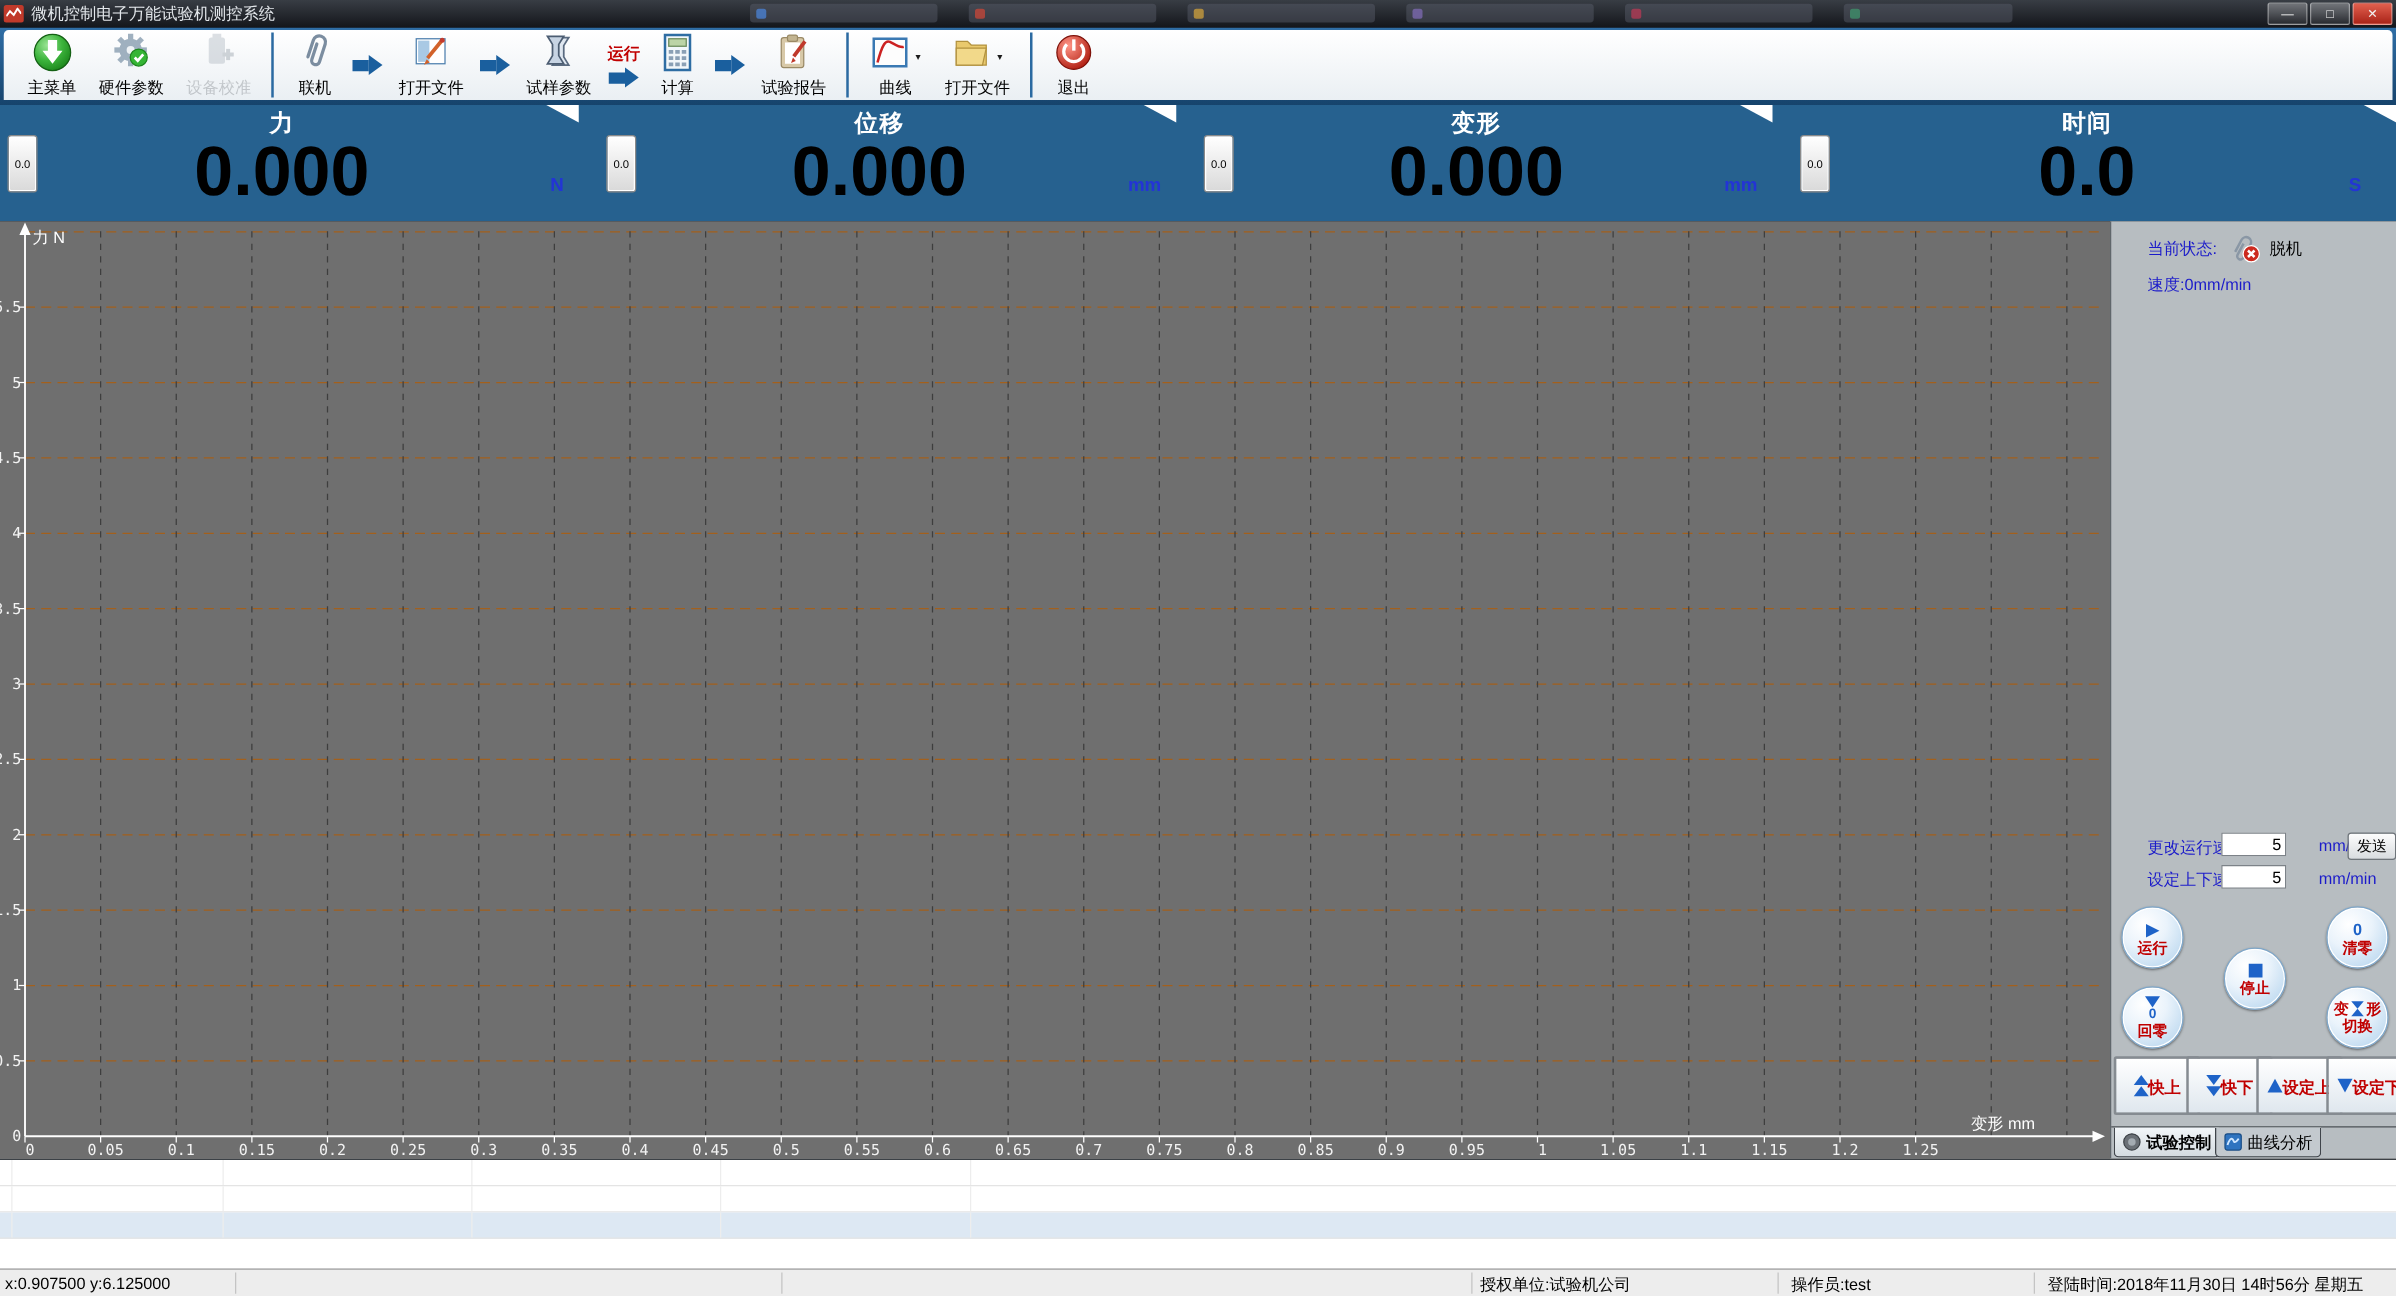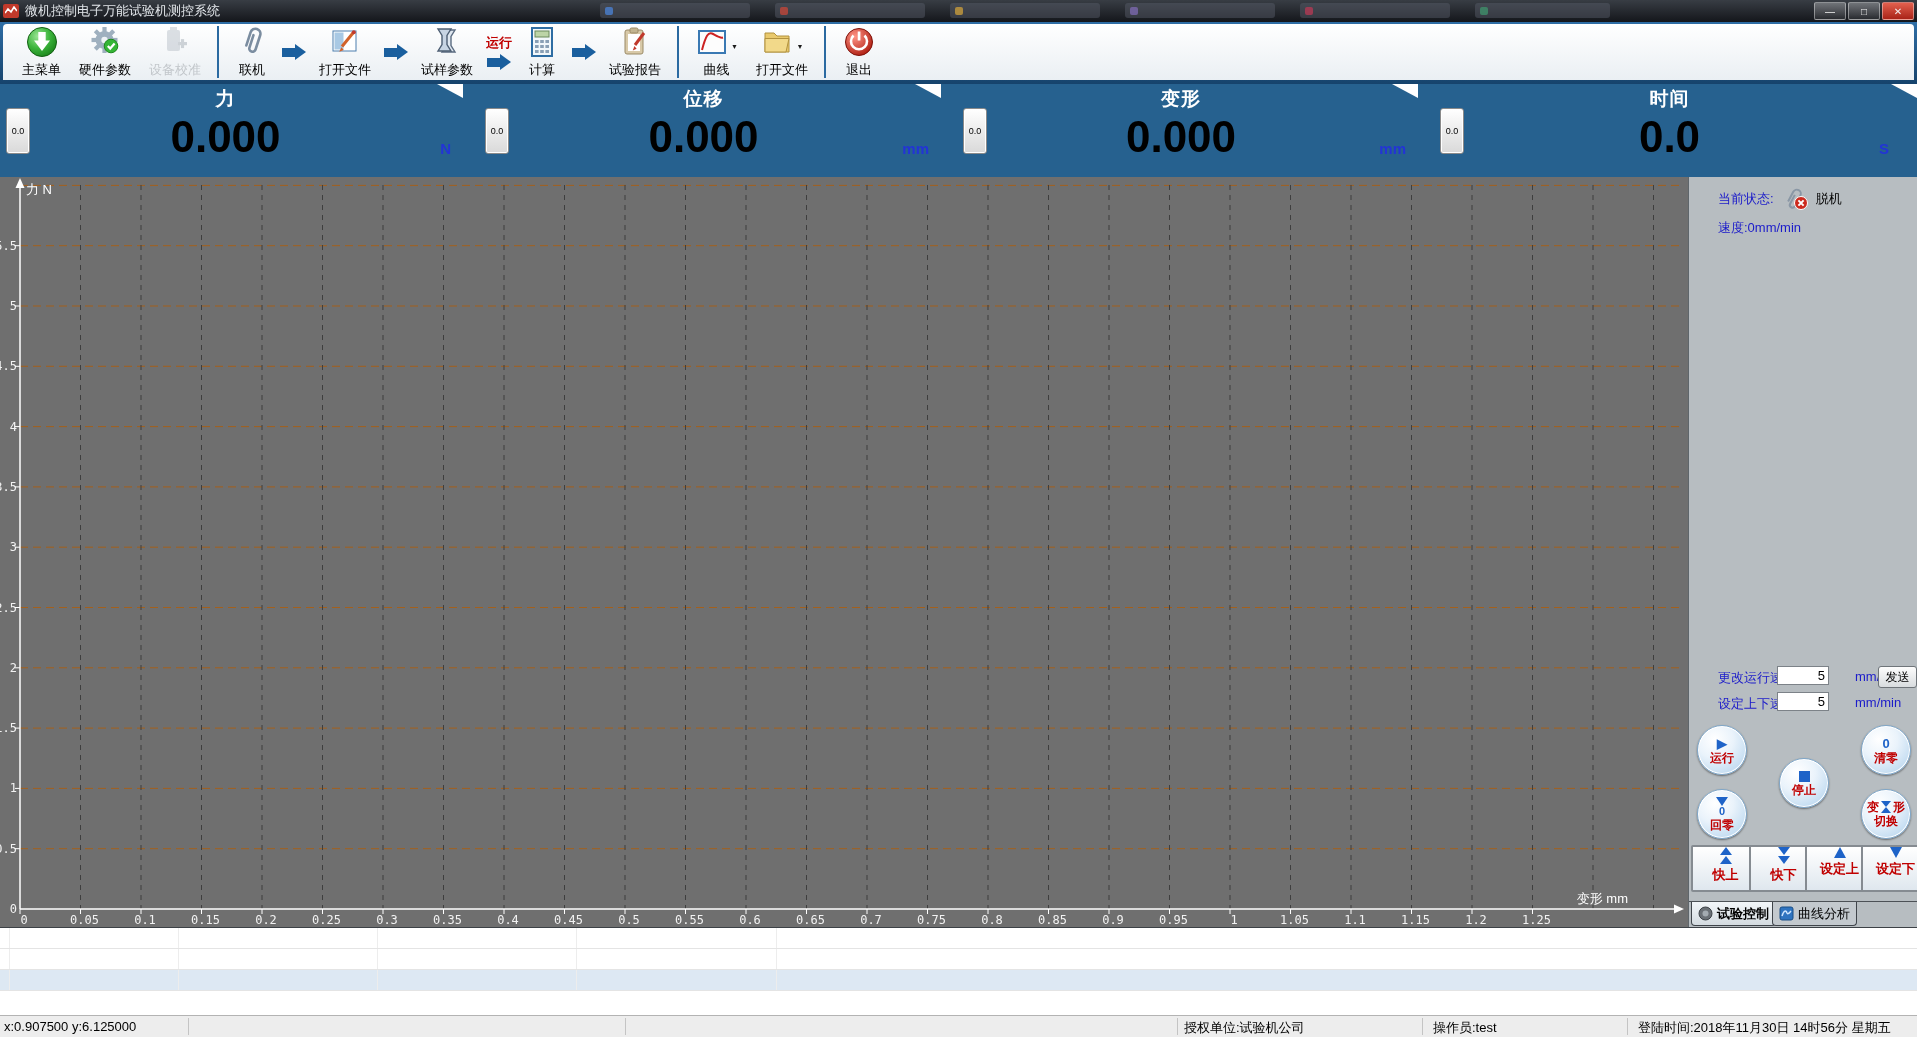--- a/index.html
+++ b/index.html
@@ -42,21 +42,21 @@
   .arrow-shape{display:flex;align-items:center;}
   .arrow-bar{width:13px;height:9px;background:#1a5f9e;}
   .arrow-head{width:0;height:0;border-left:11px solid #1a5f9e;
     border-top:8px solid transparent;border-bottom:8px solid transparent;}
 
   
   .strip{position:absolute;left:0;top:84px;width:1917px;height:93px;background:#26618f;}
   .panel{position:absolute;top:0;height:93px;}
   .panel-title{text-align:center;color:#fff;font-size:19px;font-weight:bold;
     margin-top:2px;padding-right:42px;letter-spacing:1px;}
-  .panel-value{text-align:center;color:#000;font-size:44px;font-weight:900;
+  .panel-value{text-align:center;color:#000;font-size:56px;font-weight:900;
     line-height:50px;padding-right:42px;}
   .panel-unit{position:absolute;right:12px;bottom:20px;color:#2334d6;font-weight:bold;font-size:15px;}
   .notch{position:absolute;right:0;top:0;width:0;height:0;
     border-top:14px solid #fff;border-left:26px solid transparent;}
   .gauge{position:absolute;top:24px;width:22px;height:44px;color:#000;
     background:linear-gradient(180deg,#ffffff,#d9d9d9);border:1px solid #8a8a8a;border-radius:3px;
     box-shadow:inset 0 0 0 1px #fff;font-size:9px;display:flex;align-items:center;justify-content:center;}
 
   
   .chart{position:absolute;left:0;top:177px;width:1688px;height:750px;background:#6f6f6f;}
@@ -80,21 +80,21 @@
     display:flex;flex-direction:column;align-items:center;justify-content:center;line-height:1;cursor:default;}
   .circle-btn .glyph{color:#1e63c8;font-size:13px;font-weight:bold;}
   .circle-btn .lbl{color:#c00000;font-weight:bold;font-size:12px;margin-top:2px;white-space:nowrap;}
   .tri-down{width:0;height:0;border-top:9px solid #1e63c8;border-left:6px solid transparent;border-right:6px solid transparent;}
   .sq{width:11px;height:11px;background:#1e63c8;}
   .mini-hourglass{display:flex;flex-direction:column;align-items:center;line-height:0;}
   .mini-hourglass .t{width:0;height:0;border-top:6px solid #1e63c8;border-left:5px solid transparent;border-right:5px solid transparent;}
   .mini-hourglass .b{width:0;height:0;border-bottom:6px solid #1e63c8;border-left:5px solid transparent;border-right:5px solid transparent;}
   .square-btn{position:absolute;top:668px;width:69px;height:47px;box-sizing:border-box;
     background:linear-gradient(#ffffff,#dfe7ee);border:2px solid #858b91;border-radius:2px;
-    display:flex;flex-direction:column;align-items:center;cursor:default;}
+    display:flex;flex-direction:row;align-items:center;justify-content:center;cursor:default;}
   .square-btn .arrows{display:flex;flex-direction:column;align-items:center;gap:1px;}
   .square-btn .lbl{color:#c00000;font-weight:bold;font-size:13px;margin-top:2px;white-space:nowrap;}
   .stri-up{width:0;height:0;border-bottom:8px solid #1e63c8;border-left:6px solid transparent;border-right:6px solid transparent;}
   .stri-down{width:0;height:0;border-top:8px solid #1e63c8;border-left:6px solid transparent;border-right:6px solid transparent;}
   .tabsbar{position:absolute;left:0;right:0;top:724px;height:26px;border-top:1px solid #4c5156;}
   .tab{position:absolute;top:0;height:23px;display:flex;align-items:center;gap:4px;padding:0 6px;
     font-size:13px;color:#000;border:1px solid #3f444a;border-top:none;border-radius:0 0 4px 4px;
     background:#c3c9ce;cursor:default;white-space:nowrap;}
   .tab.active{background:linear-gradient(#f2f6f9,#d4dbe0);font-weight:bold;}
 

